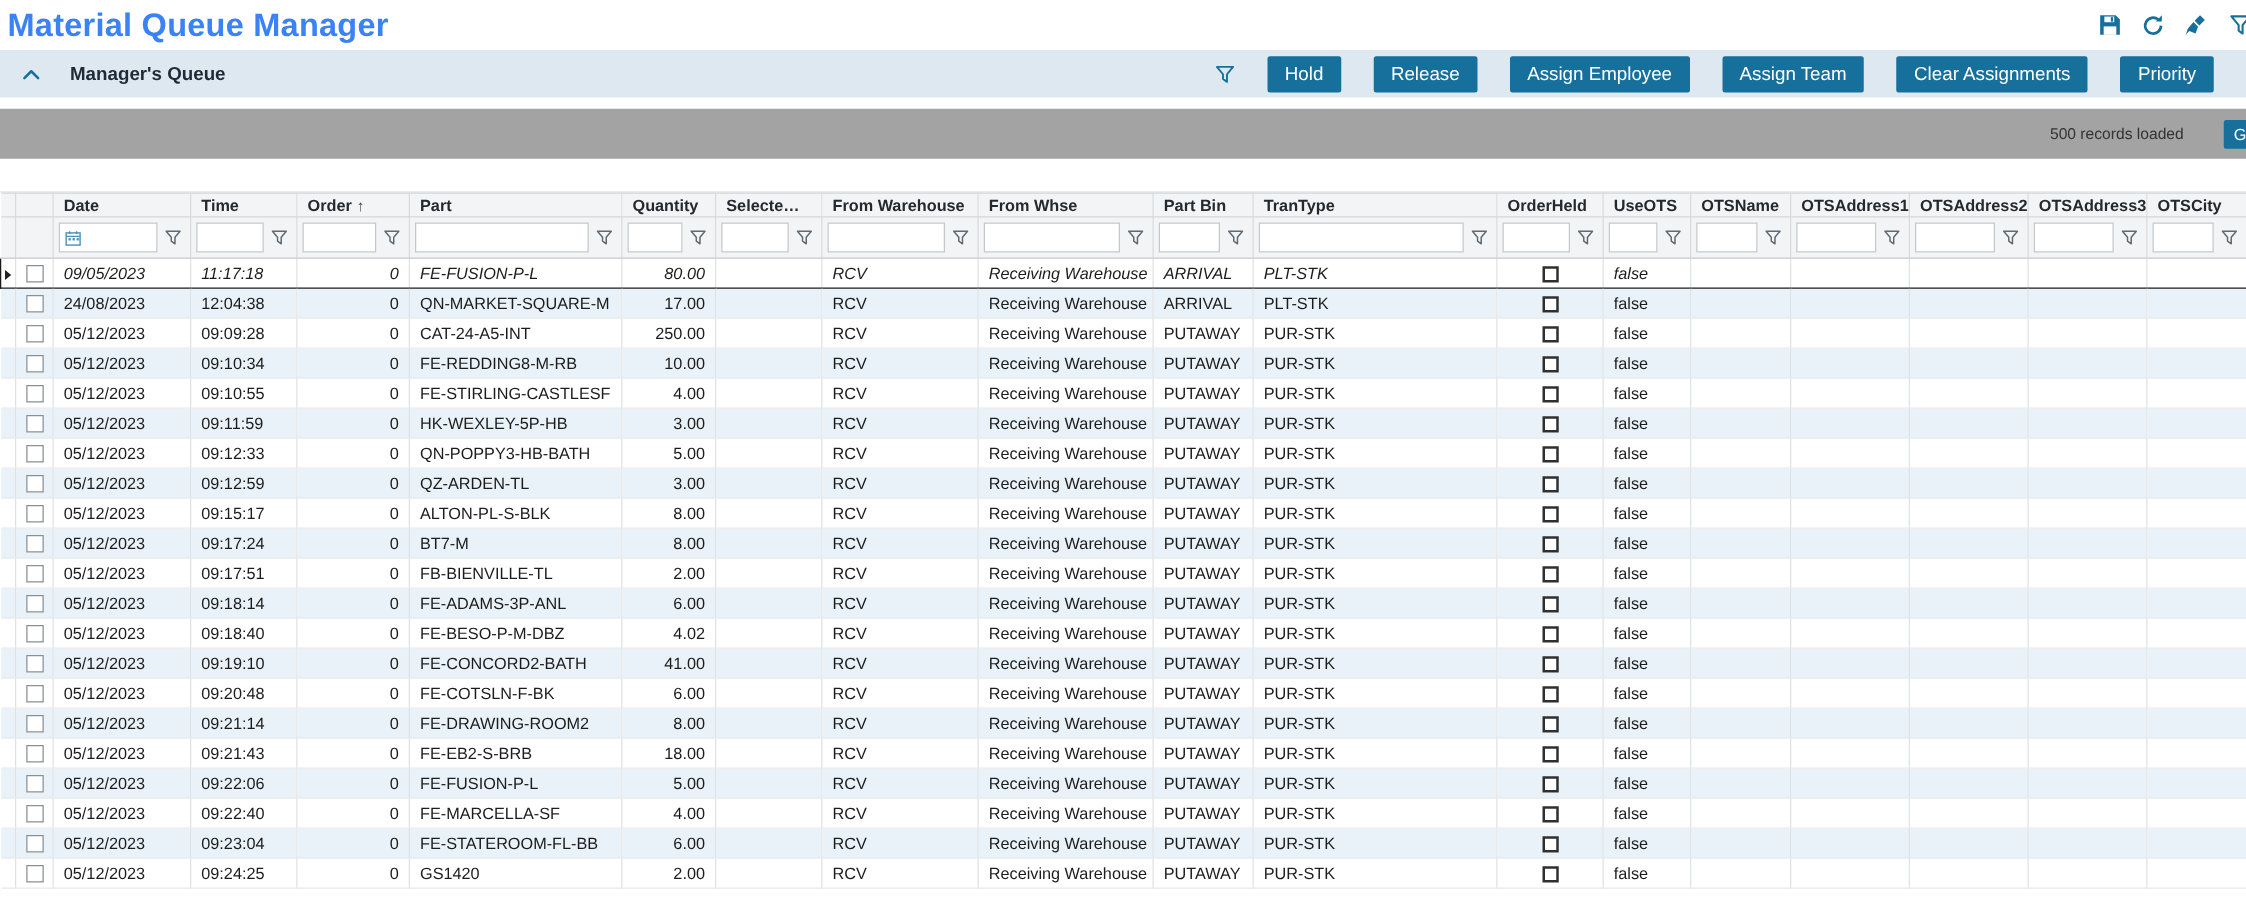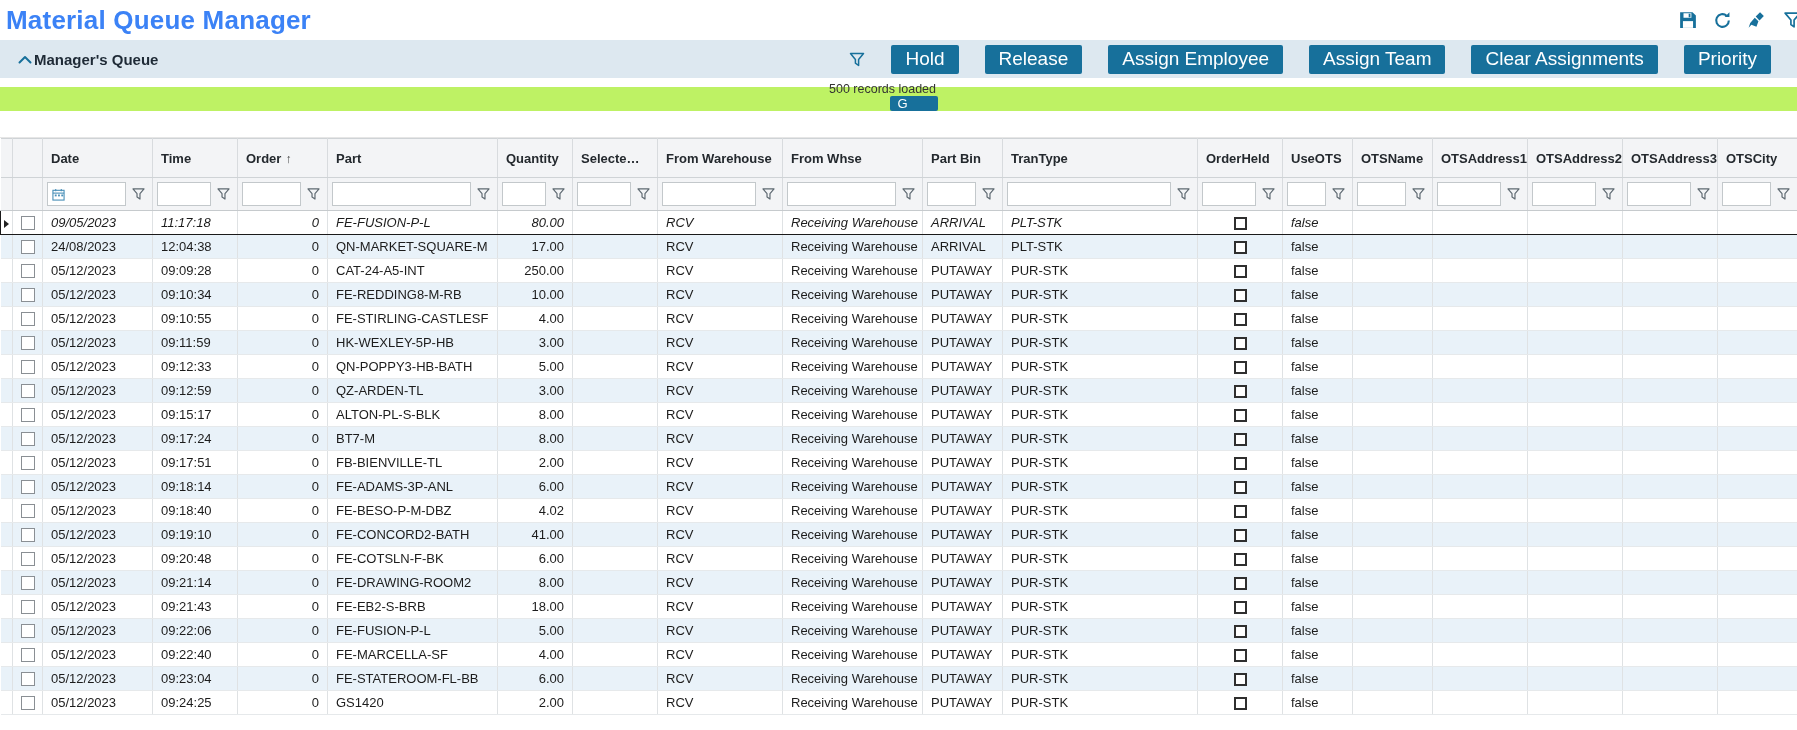--- a/index.html
+++ b/index.html
@@ -9,36 +9,36 @@
   
   .app-header { height: 40px; display: flex; align-items: center; justify-content: space-between; padding: 0 8px 0 6px; background: #fff; }
   .app-title { font-size: 26px; font-weight: 700; color: #3b82f6; letter-spacing: .2px; white-space: nowrap; }
   .header-icons { display: flex; align-items: center; gap: 16px; color: var(--accent, #17709b); }
   .icon-btn { background: none; border: none; padding: 0; cursor: pointer; color: var(--accent, #17709b); display: flex; align-items: center; }
   .icon-btn.partial { margin-right: -13px; }
 
   
   .panel-bar { height: 38px; background: var(--panel_bg, #dde8f0); display: flex; align-items: center; justify-content: space-between; padding: 0 26px 0 18px; }
   .panel-left { display: flex; align-items: center; }
-  .panel-title { font-size: 15px; font-weight: 700; color: #1e2a36; margin-left: 2px; }
+  .panel-title { font-size: 15px; font-weight: 700; color: #1e2a36; margin-left: 24px; }
   .panel-right { display: flex; align-items: center; }
   .panel-funnel { margin-right: 0; }
-  .btn { background: var(--accent, #17709b); color: #fff; border: none; height: 29px; padding: 0 14px; font-size: 19px; font-family: inherit; border-radius: 2px; margin-left: 26px; cursor: pointer; white-space: nowrap; }
+  .btn { background: var(--accent, #17709b); color: #fff; border: none; height: 29px; padding: 0 14px; font-size: 15px; font-family: inherit; border-radius: 2px; margin-left: 26px; cursor: pointer; white-space: nowrap; }
 
   
-  .records-bar { height: 24px; margin-top: 9px; background: #bef264; display: flex; align-items: center; justify-content: flex-end; flex-direction: column; }
+  .records-bar { height: 40px; margin-top: 9px; background: #a3a3a3; display: flex; align-items: center; justify-content: flex-end; }
   .records-text { font-size: 12.5px; color: #333; margin-right: 32px; }
   .go-btn { background: var(--accent, #17709b); color: #fff; border: none; height: 23px; width: 48px; font-size: 13px; font-family: inherit; border-radius: 2px; text-align: left; padding-left: 8px; margin-right: -30px; cursor: pointer; }
 
   
   .grid-area { margin-top: 26px; border-top: 1px solid #e6e6e6; }
   .group-hint { height: 30px; line-height: 29px; padding-left: 12px; font-size: 12px; color: #3a3a3a; background: #fafafa; border-bottom: 1px solid #e0e0e0; }
 
   table { border-collapse: collapse; table-layout: fixed; width: 1797px; }
-  thead th { background: #f3f4f6; font-size: 13px; font-weight: 700; color: #24292e; text-align: left; padding: 0 8px; height: 39px; border-right: 1px solid #d8dbde; border-bottom: 1px solid #cfd3d6; border-top: 1px solid #cfd3d6; white-space: nowrap; overflow: hidden; }
+  thead th { background: #f3f4f6; font-size: 13px; font-weight: 700; color: #24292e; text-align: left; padding: 0 8px; height: 19px; border-right: 1px solid #d8dbde; border-bottom: 1px solid #cfd3d6; border-top: 1px solid #cfd3d6; white-space: nowrap; overflow: hidden; }
   thead th.util-col, .filter-row td.util-col { padding: 0; }
   .sort-arrow { font-weight: 400; color: #444; font-size: 12px; margin-left: 4px; }
 
   .filter-row td { background: #f3f4f6; height: 33px; padding: 0 4px; border-right: 1px solid #d8dbde; border-bottom: 1px solid #c6cacd; }
   .filter-box { display: flex; align-items: center; gap: 2px; }
   .filter-input { flex: 1 1 auto; min-width: 0; height: 24px; border: 1px solid #c3c8cb; background: #fff; font-size: 12px; padding: 0 4px; font-family: inherit; }
   .filter-input.date { display: flex; align-items: center; padding-left: 4px; }
   .funnel-btn { flex: 0 0 auto; width: 20px; height: 24px; background: transparent; border: none; display: flex; align-items: center; justify-content: center; cursor: pointer; }
 
   tbody td { height: 24px; padding: 0 8px; font-size: 13px; color: #1c1c1c; border-right: 1px solid #dfe2e4; border-bottom: 1px solid #e6e9eb; white-space: nowrap; overflow: hidden; background: #fff; }

